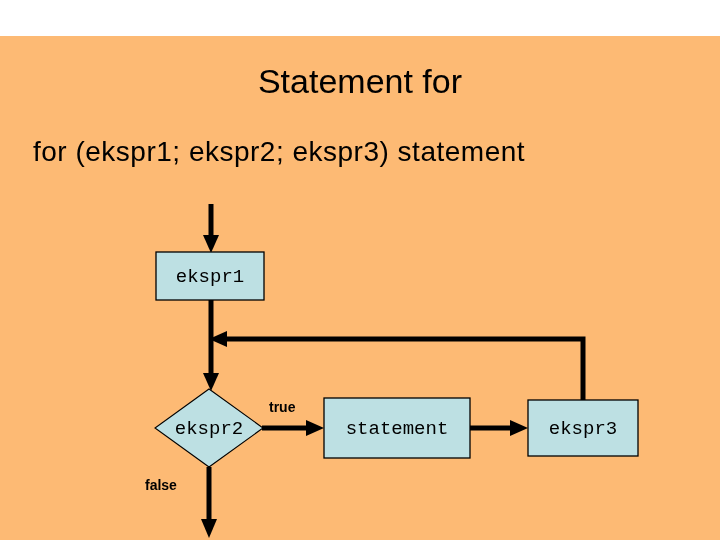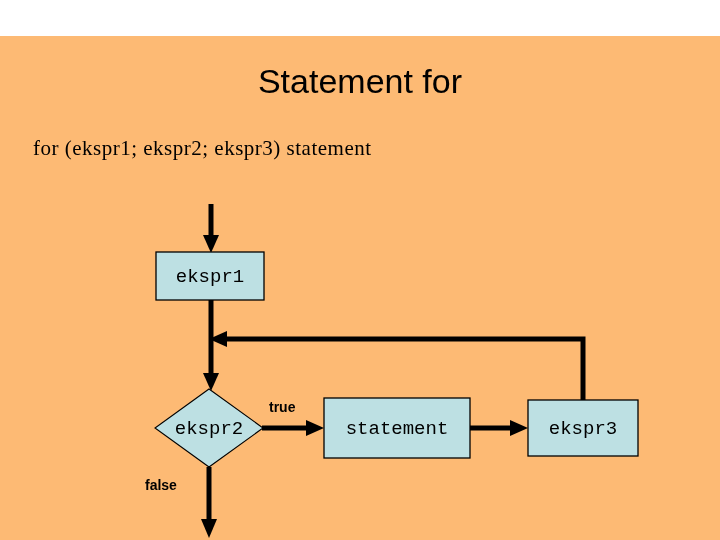--- a/index.html
+++ b/index.html
@@ -26,22 +26,22 @@
     font-size: 34px;
     font-weight: normal;
     color: #000000;
     letter-spacing: 0px;
     white-space: nowrap;
   }
   #code-line {
     position: absolute;
     left: 33px;
     top: 100px;
-    font-family: Liberation Serif, serif;
-    font-size: 21px;
+    font-family: Liberation Sans, sans-serif;
+    font-size: 28px;
     color: #000000;
     white-space: pre;
     letter-spacing: 0.5px;
   }
   #flow-svg {
     position: absolute;
     left: 0;
     top: 0;
   }
   .node-label {

